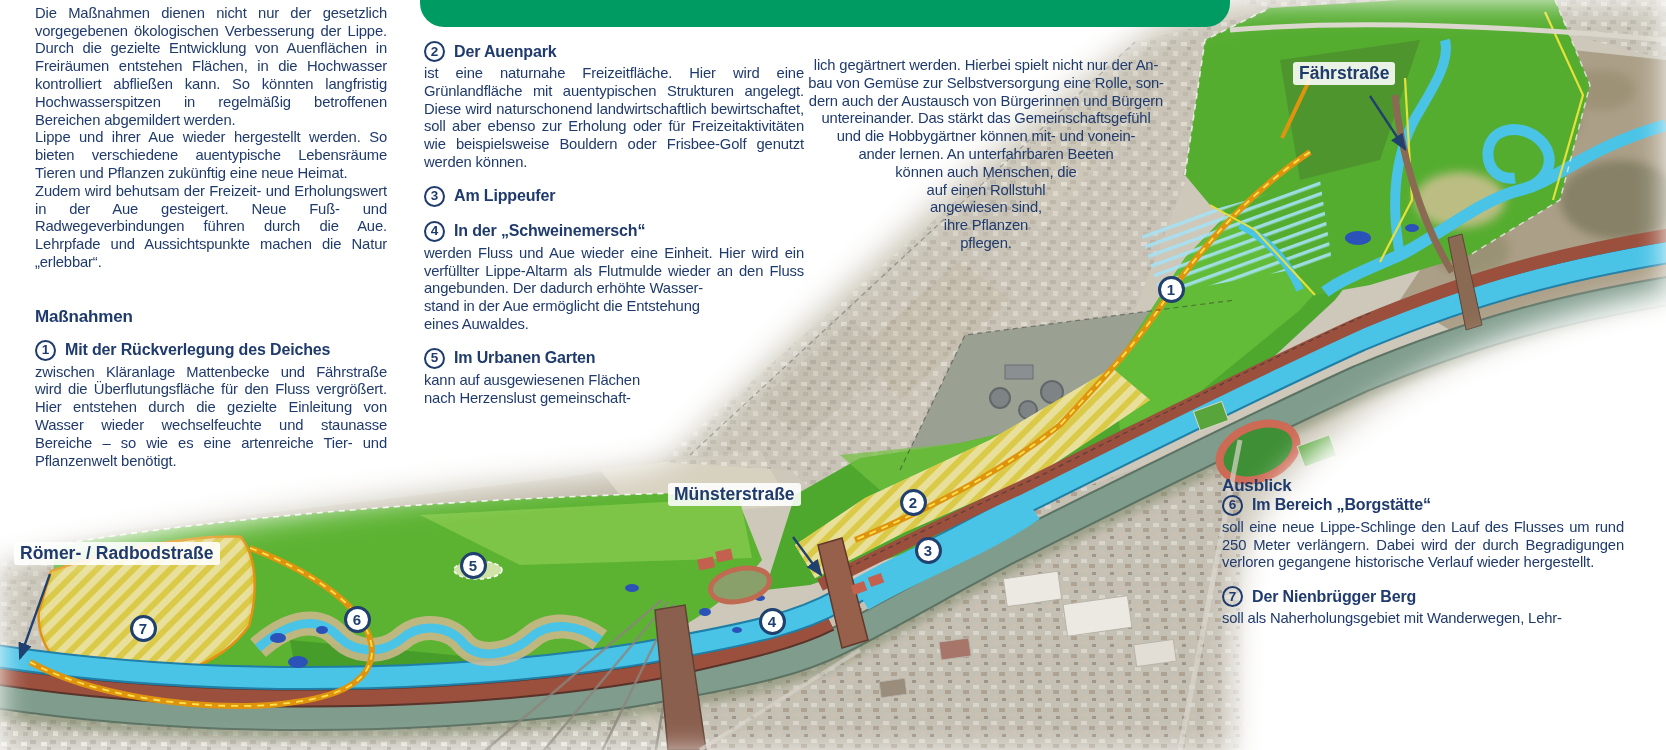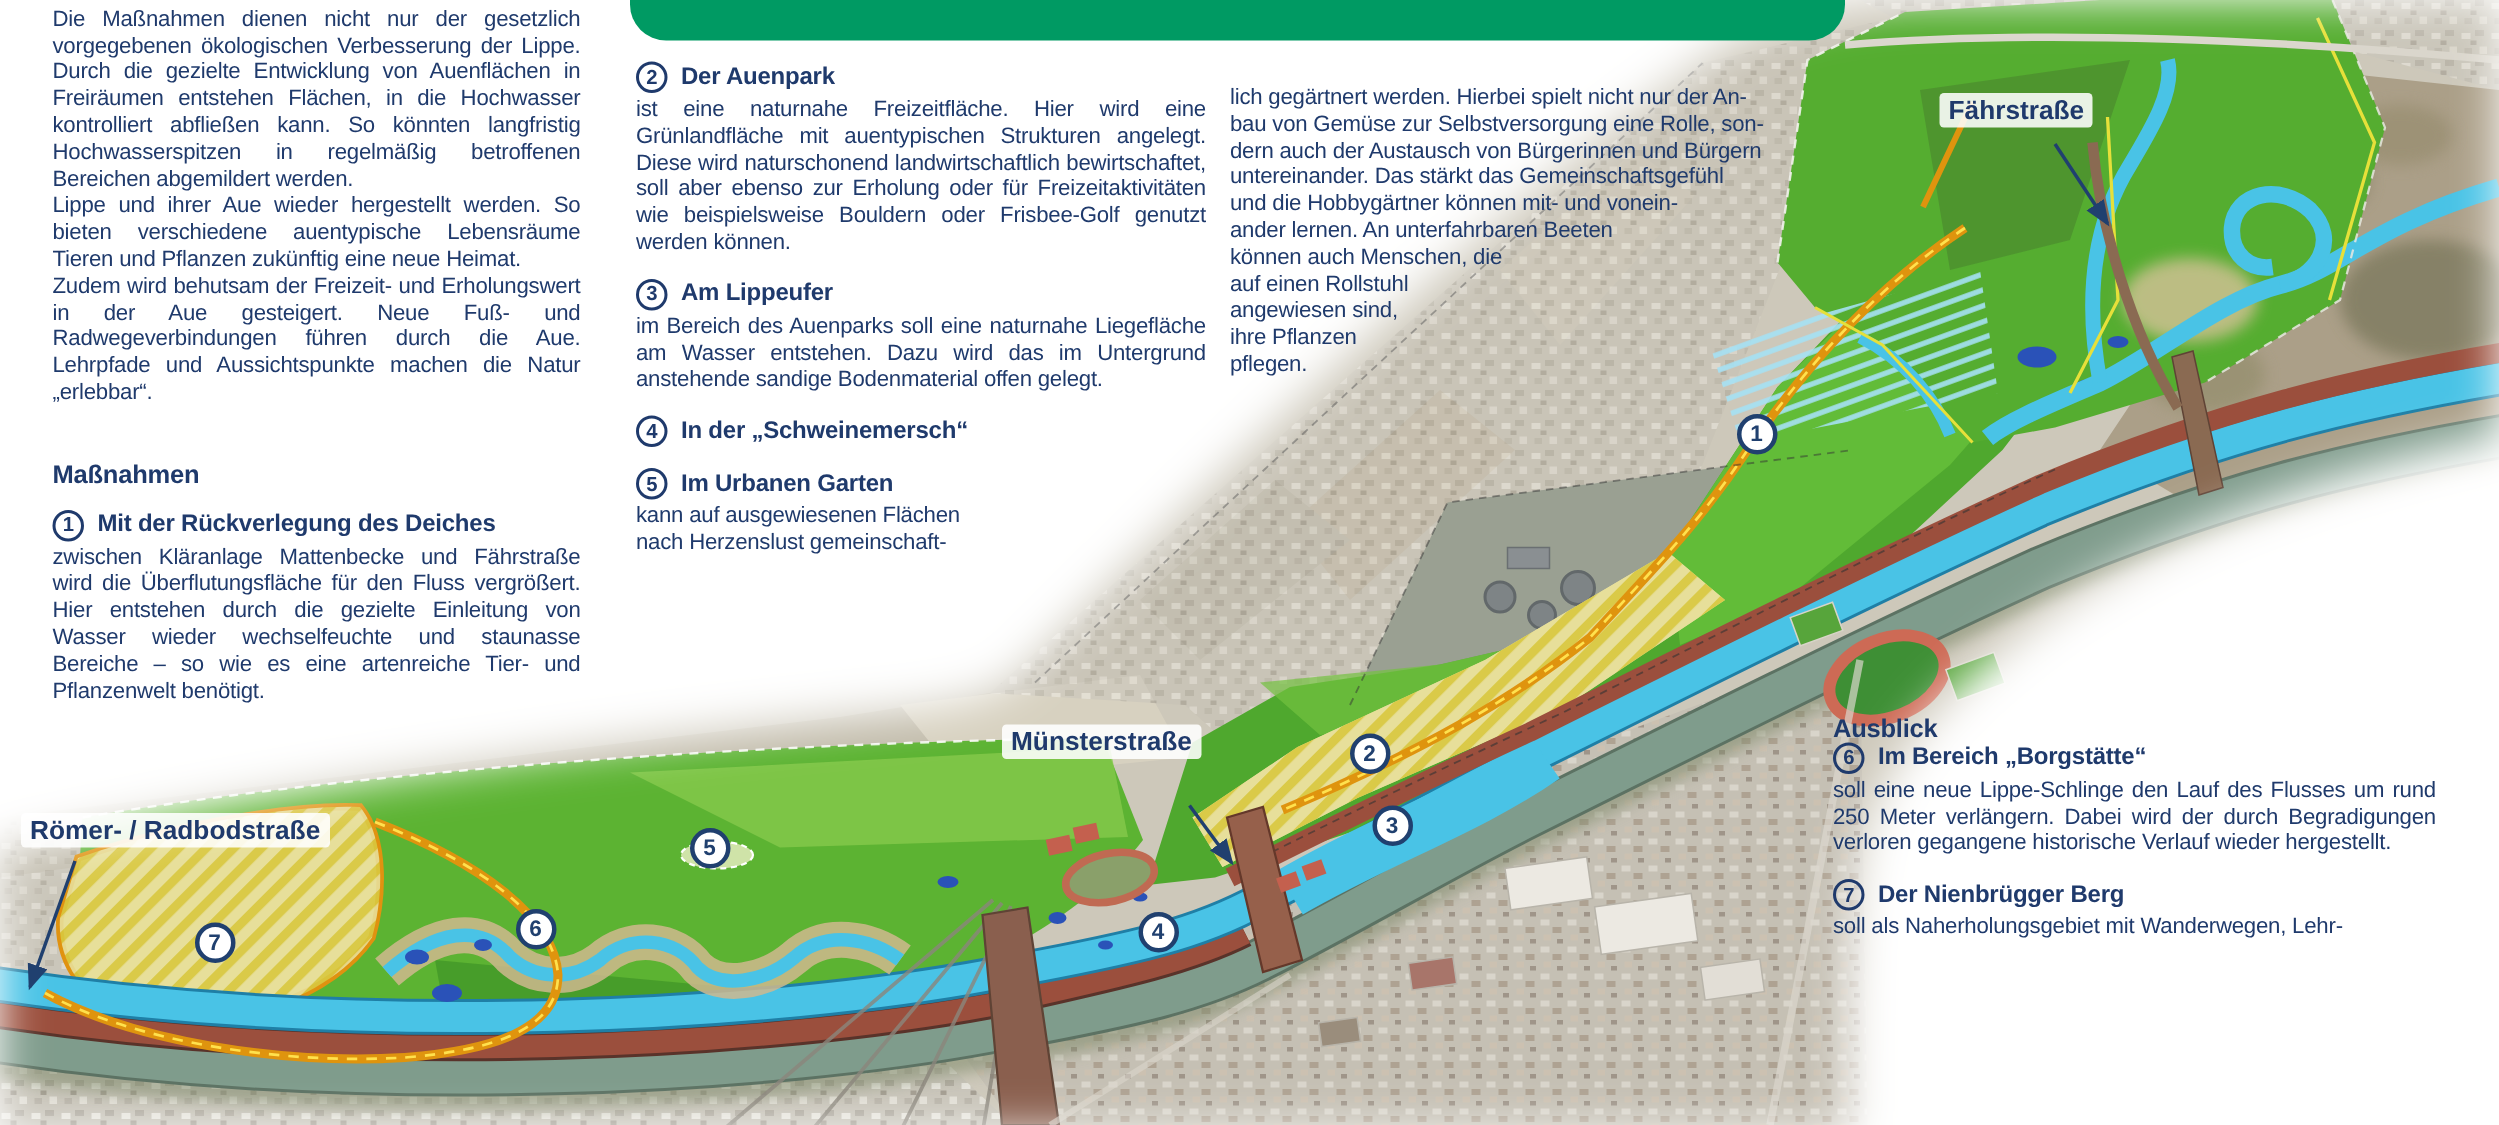--- a/index.html
+++ b/index.html
@@ -6,21 +6,21 @@
   .page{position:relative;width:1666px;height:750px;overflow:hidden;background:#fff;
         font-family:"Liberation Sans",sans-serif;color:#1f3a6c;}
   .map-svg{position:absolute;left:0;top:0;z-index:1;}
   .overlay-svg{position:absolute;left:0;top:0;z-index:4;pointer-events:none;}
   .band{position:absolute;left:420px;top:0;width:810px;height:27px;background:#009a63;
         border-radius:0 0 24px 24px;z-index:3;}
   .col{position:absolute;z-index:5;font-size:14.8px;line-height:17.8px;letter-spacing:-0.15px;}
   .col p{margin:0;text-align:justify;}
   .col1{left:35px;top:-13px;width:352px;}
   .col2{left:424px;top:41px;width:380px;}
-  .col3{left:820px;top:57px;width:420px;white-space:pre-line;text-align:left;}
+  .col3{left:776px;top:57px;width:420px;white-space:pre-line;text-align:center;}
   .ausblick{left:1222px;top:477px;width:402px;}
   .clip-line{white-space:nowrap;overflow:hidden;}
   .sec-head{font-size:17px;font-weight:bold;margin:0 0 14px 0;}
   .mass-head{margin-top:36px;}
   .item{margin-bottom:14px;}
   .item-head{display:flex;align-items:center;gap:9px;margin-bottom:3px;}
   .num{width:21px;height:21px;border:2px solid #1f3a6c;border-radius:50%;display:flex;
        align-items:center;justify-content:center;font-weight:bold;font-size:13.5px;
        flex:0 0 auto;box-sizing:border-box;background:transparent;}
   .item-title{font-weight:bold;font-size:16px;}
@@ -264,27 +264,29 @@
             <span class="num">2</span>
             <span class="item-title">Der Auenpark</span>
           </div>
           <div class="item-body">ist eine naturnahe Freizeitfläche. Hier wird eine Grünlandfläche mit auentypischen Strukturen angelegt. Diese wird naturschonend landwirtschaftlich bewirtschaftet, soll aber ebenso zur Erholung oder für Freizeitaktivitäten wie beispielsweise Bouldern oder Frisbee-Golf genutzt werden können.</div>
         </div>
         <div class="item">
           <div class="item-head">
             <span class="num">3</span>
             <span class="item-title">Am Lippeufer</span>
           </div>
-          <div class="item-body">im Bereich des Auenparks soll eine naturnahe Liegefläche am Wasser entstehen. Dazu wird das im Untergrund anstehende sandige Bodenmaterial offen gelegt.</div>
         </div>
         <div class="item">
           <div class="item-head">
             <span class="num">4</span>
             <span class="item-title">In der „Schweinemersch“</span>
           </div>
+          <div class="item-body">werden Fluss und Aue wieder eine Einheit. Hier wird ein verfüllter Lippe-Altarm als Flutmulde wieder an den Fluss angebunden. Der dadurch erhöhte Wasser-
+stand in der Aue ermöglicht die Entstehung
+eines Auwaldes.</div>
         </div>
         <div class="item">
           <div class="item-head">
             <span class="num">5</span>
             <span class="item-title">Im Urbanen Garten</span>
           </div>
           <div class="item-body">kann auf ausgewiesenen Flächen
 nach Herzenslust gemeinschaft-</div>
         </div>
       </div>

